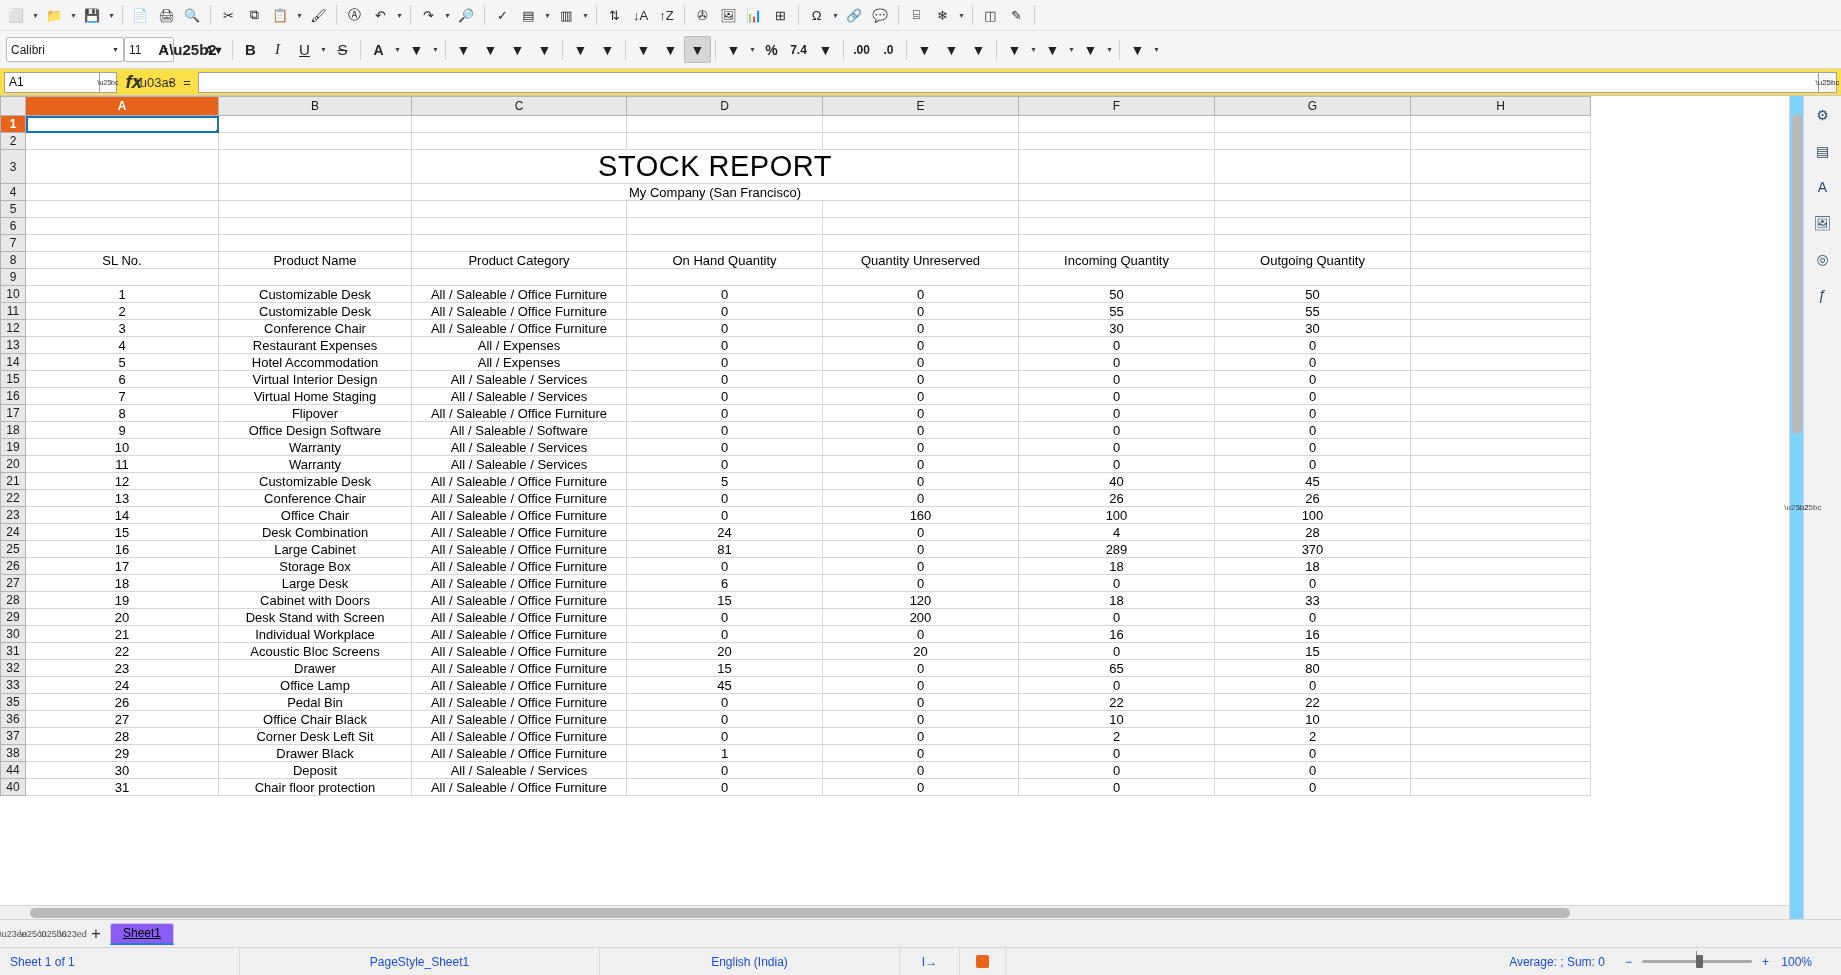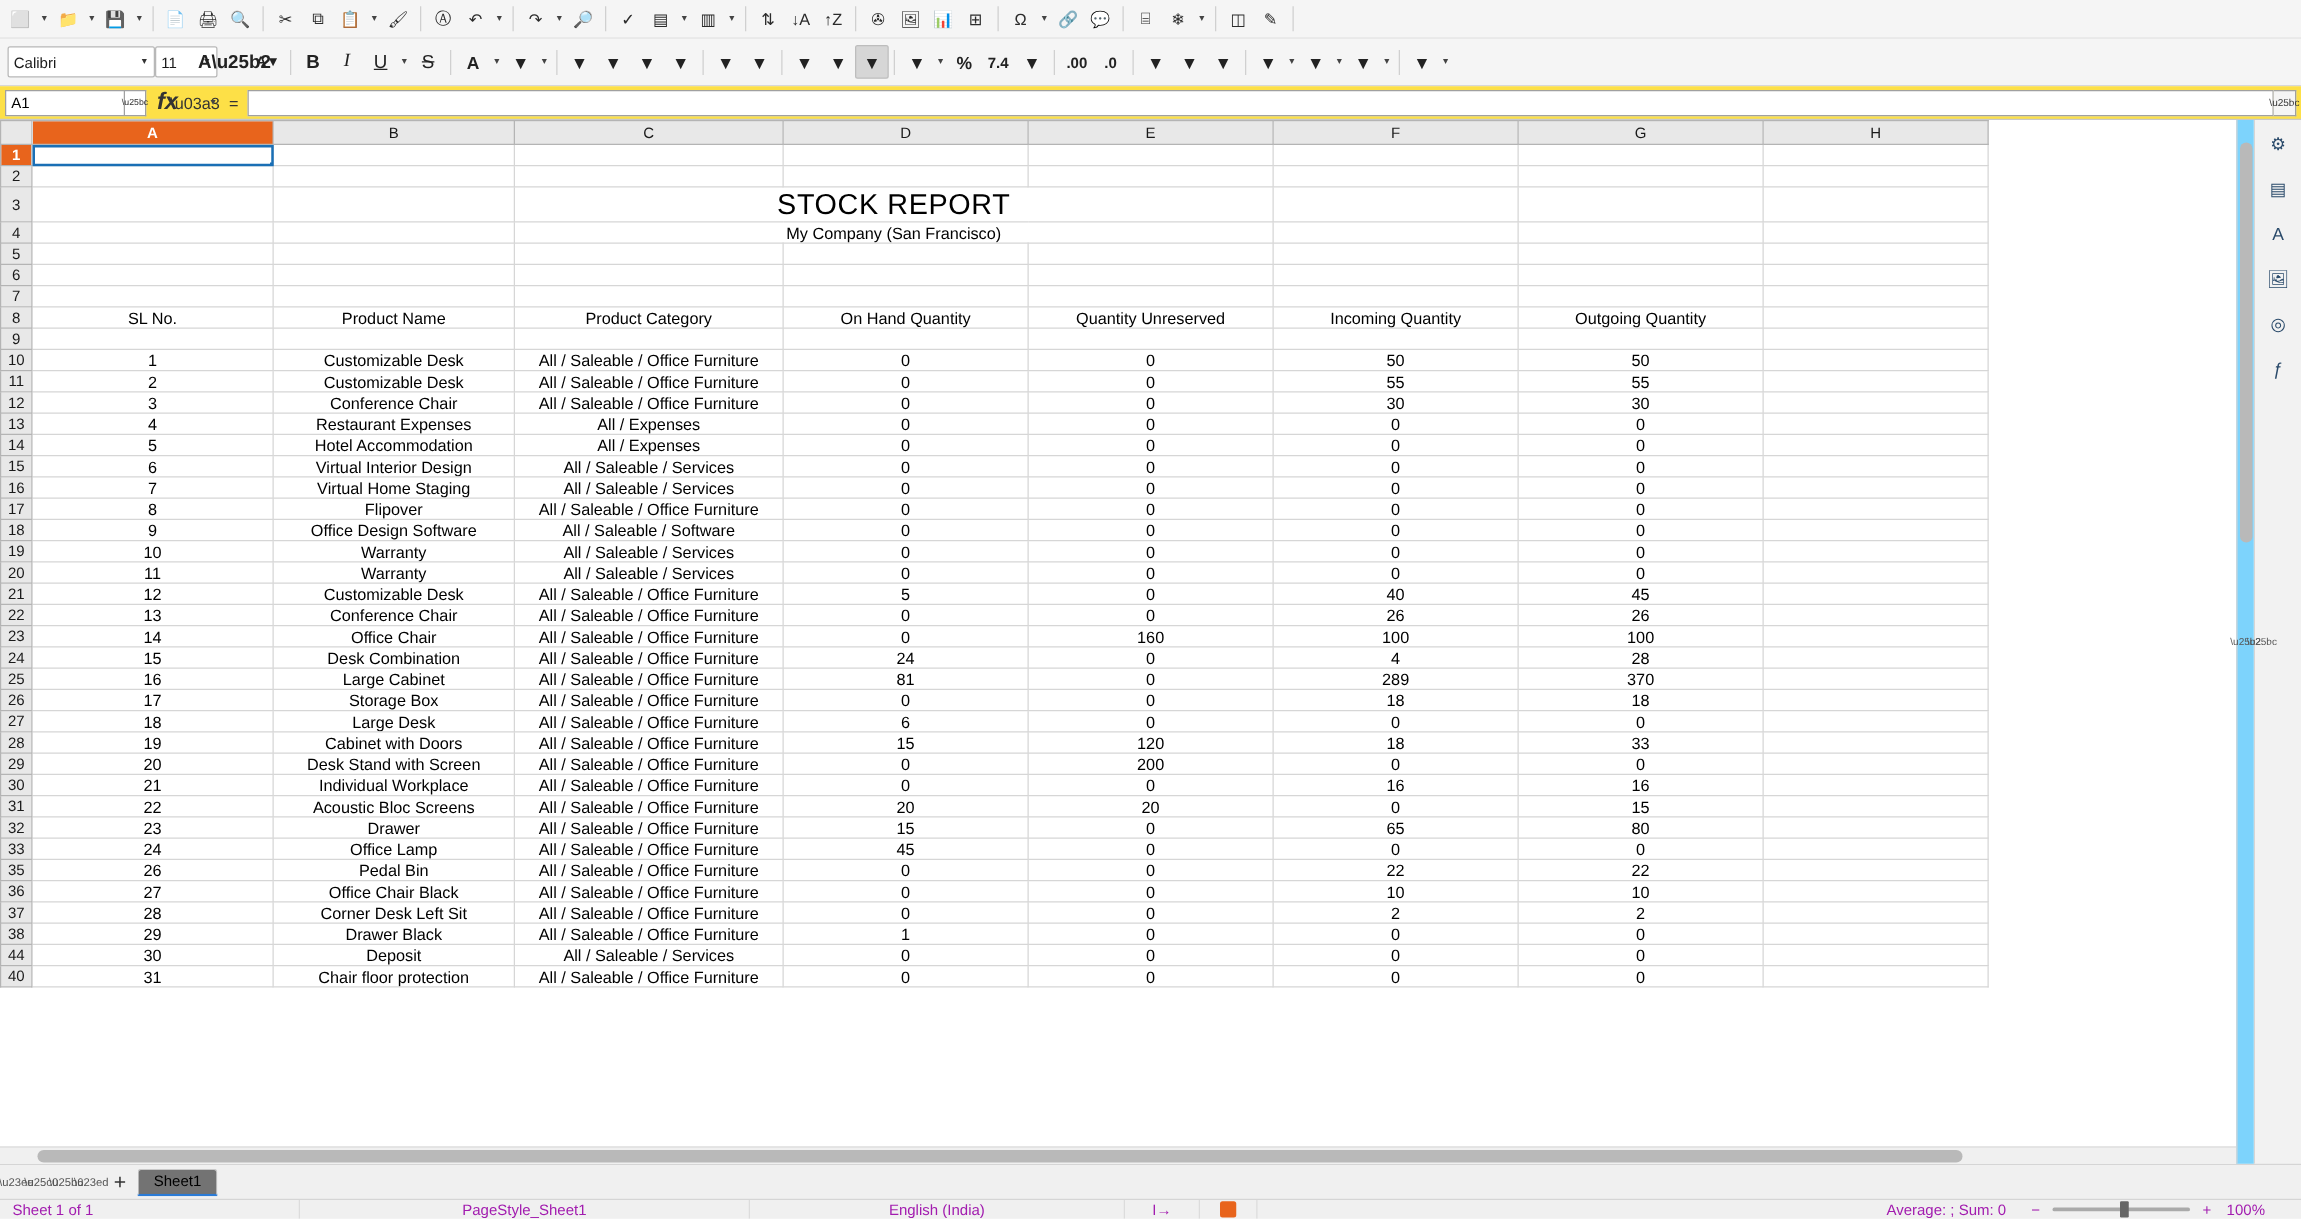--- a/index.html
+++ b/index.html
@@ -186,21 +186,21 @@
   }
   td.selected-cell::after {
     content: "";
     position: absolute;
     right: -3px; bottom: -3px;
     width: 5px; height: 5px;
     background: #1a6fb5;
   }
 
   .title-cell {
-    font-size: 23px; font-weight: bold; text-align: center; letter-spacing: 0.5px;
+    font-size: 29px; font-weight: bold; text-align: center; letter-spacing: 0.5px;
   }
   .subtitle-cell { font-size: 13px; text-align: center; }
   .hdr-cell { text-align: center; }
 
   
   .hscroll {
     height: 14px; background: #f0f0f0;
     border-top: 1px solid #d5d5d5;
     display: flex; align-items: center;
     flex: 0 0 auto;
@@ -248,32 +248,33 @@
     display: flex; align-items: center;
     padding: 0 4px; gap: 2px;
     flex: 0 0 auto;
   }
   .tab-nav { width: 18px; height: 20px; display:flex;align-items:center;justify-content:center; font-size: 9px; color: #555; }
   .tab-add { width: 24px; height: 22px; display:flex;align-items:center;justify-content:center; font-size: 17px; color: #333; }
   .sheet-tab {
     height: 22px; padding: 0 12px;
     display: flex; align-items: center;
     font-size: 12px; color: #000;
-    background: #737373;
+    background: #8b5cf6;
     border: 1px solid #c9c9c9;
     border-bottom: 2px solid #2b7bd6;
     border-radius: 3px 3px 0 0;
+    text-decoration: underline;
   }
 
   
   .statusbar {
-    height: 16px; background: #f0f0f0;
+    height: 28px; background: #f0f0f0;
     border-top: 1px solid #d5d5d5;
     display: flex; align-items: center;
-    font-size: 12px; color: #a21caf;
+    font-size: 12px; color: #1d4ed8;
     flex: 0 0 auto;
   }
   .sb-cell { padding: 0 10px; height: 100%; display: flex; align-items: center; border-right: 1px solid #dcdcdc; }
   .sb-cell.noborder { border-right: none; }
   .sb-spacer { flex: 1; }
   .zoom-slider {
     width: 110px; height: 100%; display: flex; align-items: center;
     position: relative;
   }
   .zoom-track { height: 3px; background: #aaa; width: 100%; border-radius: 2px; }

